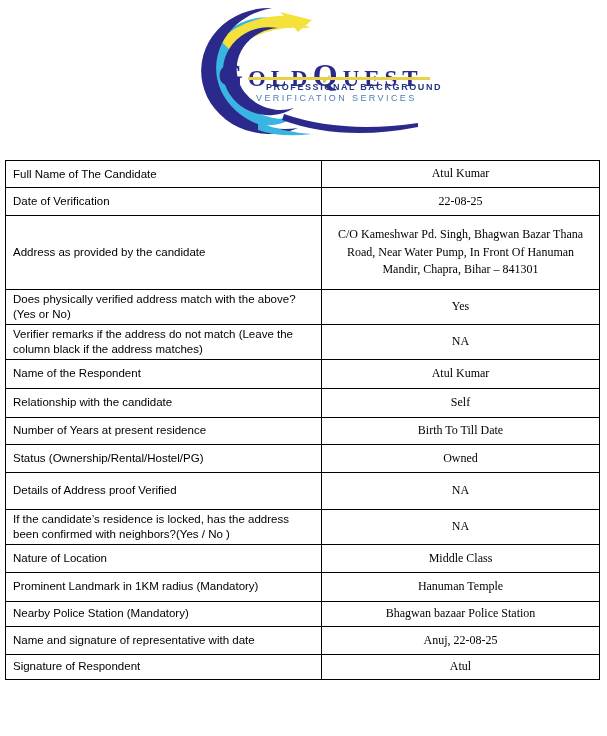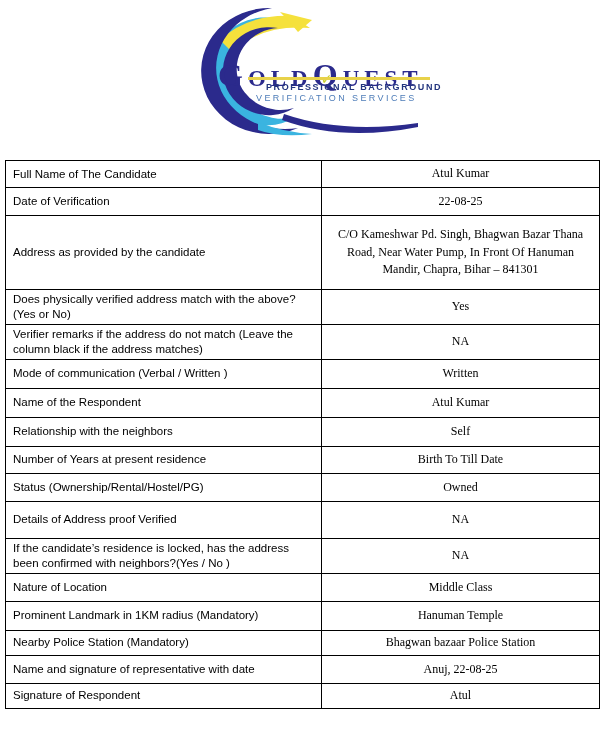--- a/index.html
+++ b/index.html
@@ -102,29 +102,25 @@
   </tr>
   <tr style="height:28px">
     <td class="label">Does physically verified address match with the above? (Yes or No)</td>
     <td class="value">Yes</td>
   </tr>
   <tr style="height:28px">
     <td class="label">Verifier remarks if the address do not match (Leave the column black if the address matches)</td>
     <td class="value">NA</td>
   </tr>
   <tr style="height:29px">
-    <td class="label">Mode of communication (Verbal / Written )</td>
-    <td class="value">Written</td>
-  </tr>
-  <tr style="height:29px">
     <td class="label">Name of the Respondent</td>
     <td class="value">Atul Kumar</td>
   </tr>
   <tr style="height:29px">
-    <td class="label">Relationship with the neighbors</td>
+    <td class="label">Relationship with the candidate</td>
     <td class="value">Self</td>
   </tr>
   <tr style="height:27px">
     <td class="label">Number of Years at present residence</td>
     <td class="value">Birth To Till Date</td>
   </tr>
   <tr style="height:28px">
     <td class="label">Status (Ownership/Rental/Hostel/PG)</td>
     <td class="value">Owned</td>
   </tr>

